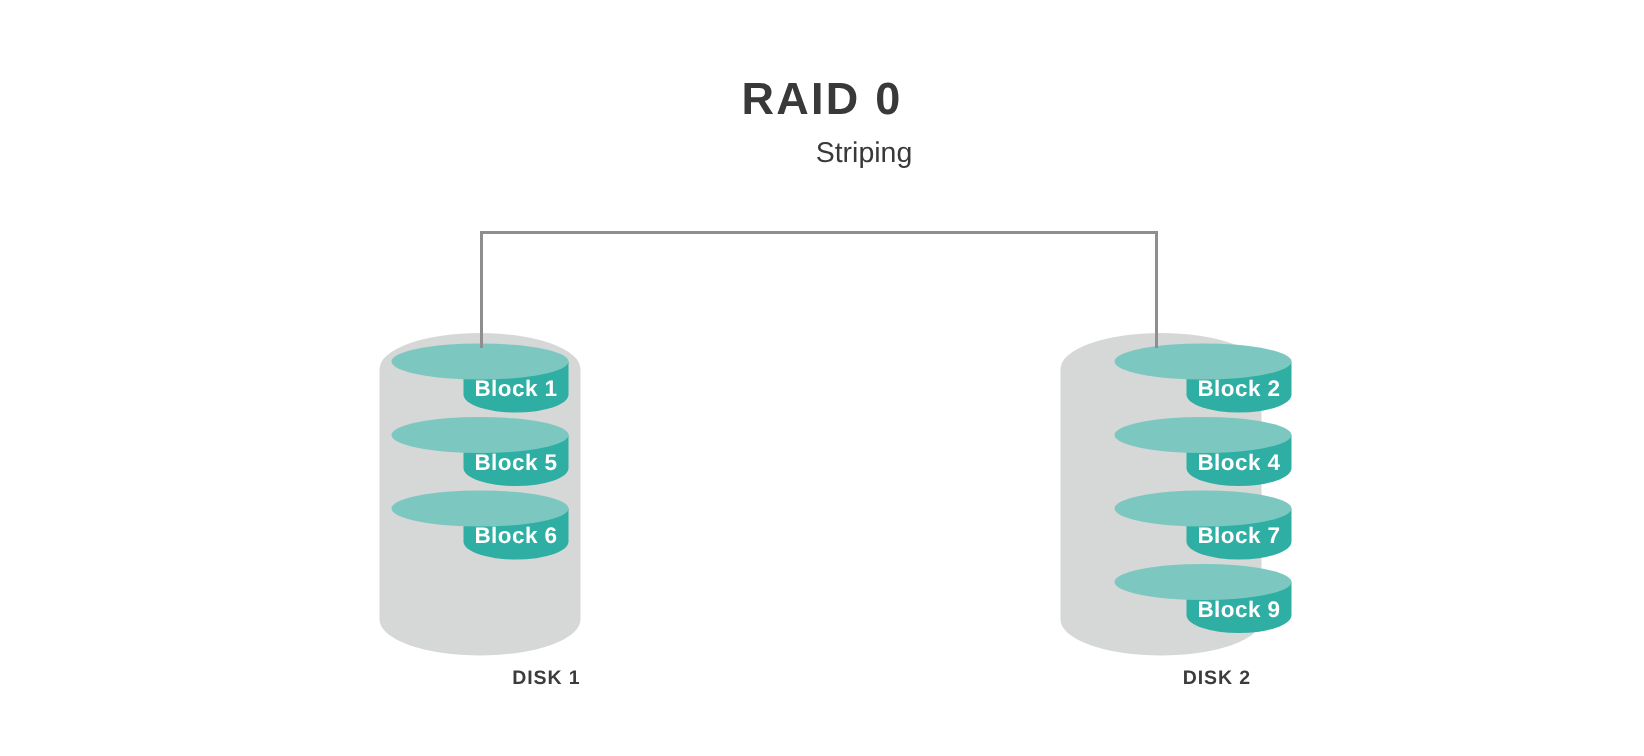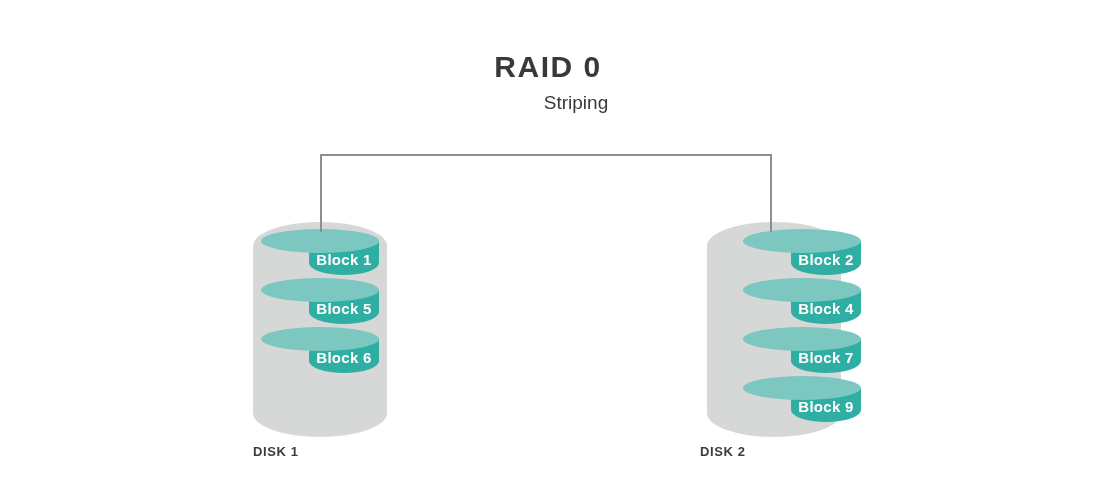--- a/index.html
+++ b/index.html
@@ -103,21 +103,21 @@
     font-size: 15px;
     font-weight: bold;
     color: var(--block-text, #ffffff);
     letter-spacing: 0.3px;
     z-index: 3;
   }
   .disk-label {
     position: absolute;
     top: 444px;
     width: 134px;
-    text-align: left;
+    text-align: right;
     font-size: 13px;
     line-height: 15px;
     font-weight: bold;
     letter-spacing: 0.6px;
     color: var(--label-text, #3c3c3c);
   }
   .disk-label-1 { left: 253px; }
   .disk-label-2 { left: 700px; }
 </style>
 </head>

